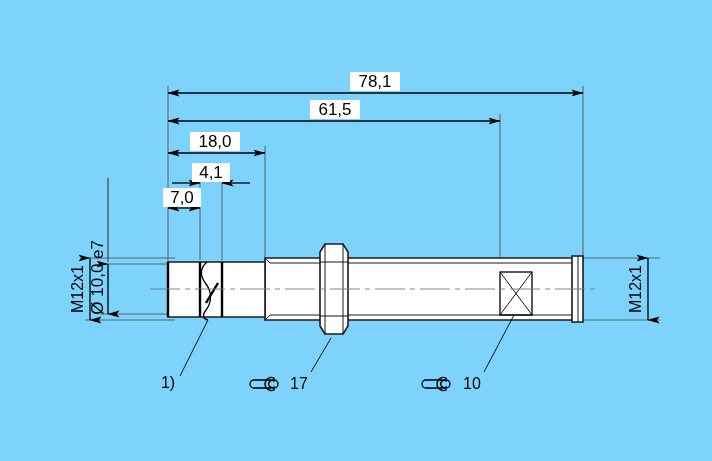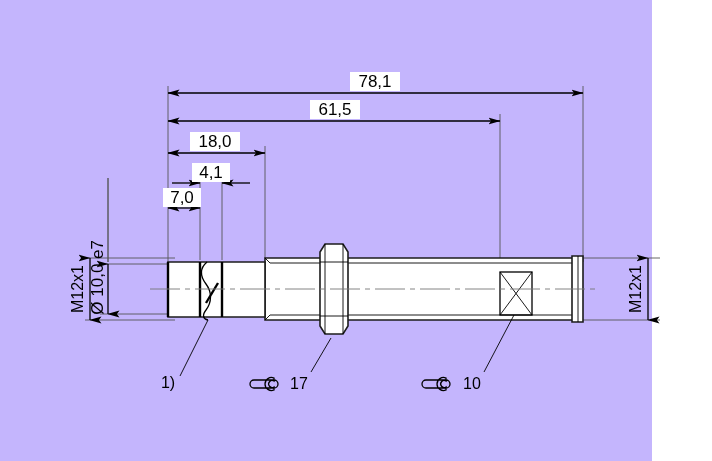--- a/index.html
+++ b/index.html
@@ -8,23 +8,23 @@
     background: #ffffff;
   }
   body {
     width: 712px;
     height: 461px;
     font-family: "Liberation Sans", sans-serif;
     overflow: hidden;
   }
   #drawing-root {
     position: relative;
-    width: 652px;
+    width: 712px;
     height: 461px;
-    background: #c4b5fd;
+    background: #7dd3fc;
   }
   svg.drawing {
     display: block;
     width: 712px;
     height: 461px;
   }
   .dim-text {
     font-family: "Liberation Sans", sans-serif;
     font-size: 17px;
     fill: #000000;

